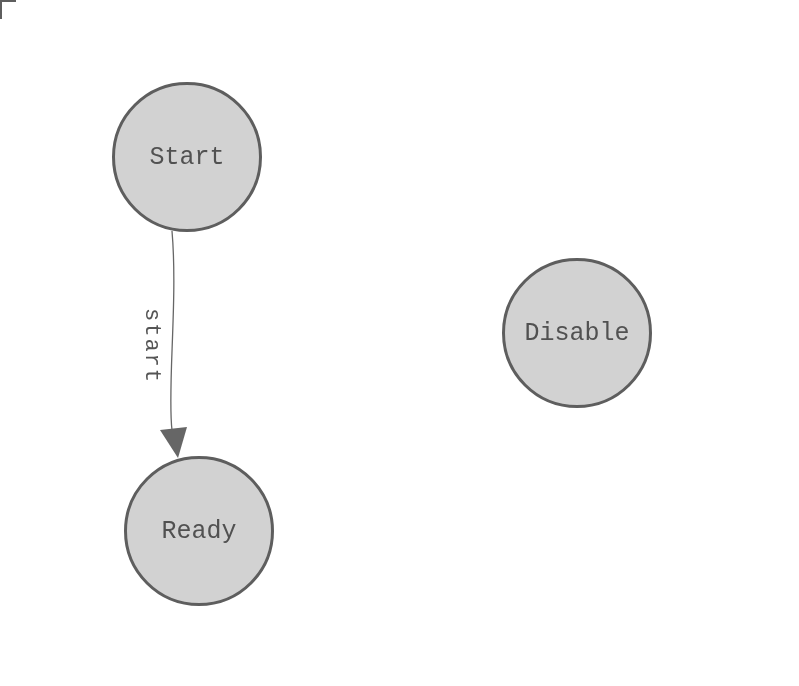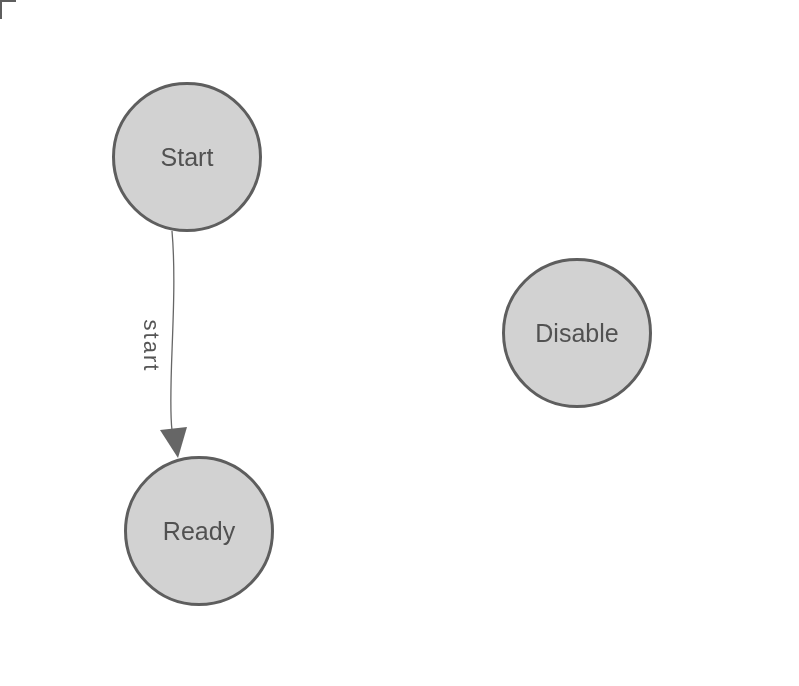--- a/index.html
+++ b/index.html
@@ -2,21 +2,21 @@
 <html style="--bg: #ffffff; --node-fill: #d2d2d2; --node-stroke: #5e5e5e; --node-label-color: #515151; --edge-color: #666666; --edge-label-color: #555555;"><head>
 <meta charset="utf-8">
 <style>
   html, body { margin: 0; padding: 0; background: #ffffff; }
   #canvas {
     position: relative;
     width: 799px;
     height: 686px;
     background: var(--bg, #ffffff);
     overflow: hidden;
-    font-family: Liberation Sans, sans-serif;
+    font-family: Liberation Mono, monospace;
   }
   #svg-layer { position: absolute; left: 0; top: 0; }
   #corner-mark {
     fill: none;
     stroke: var(--node-stroke, #5e5e5e);
     stroke-width: 2;
   }
   #edge-line {
     fill: none;
     stroke: var(--edge-color, #666666);

